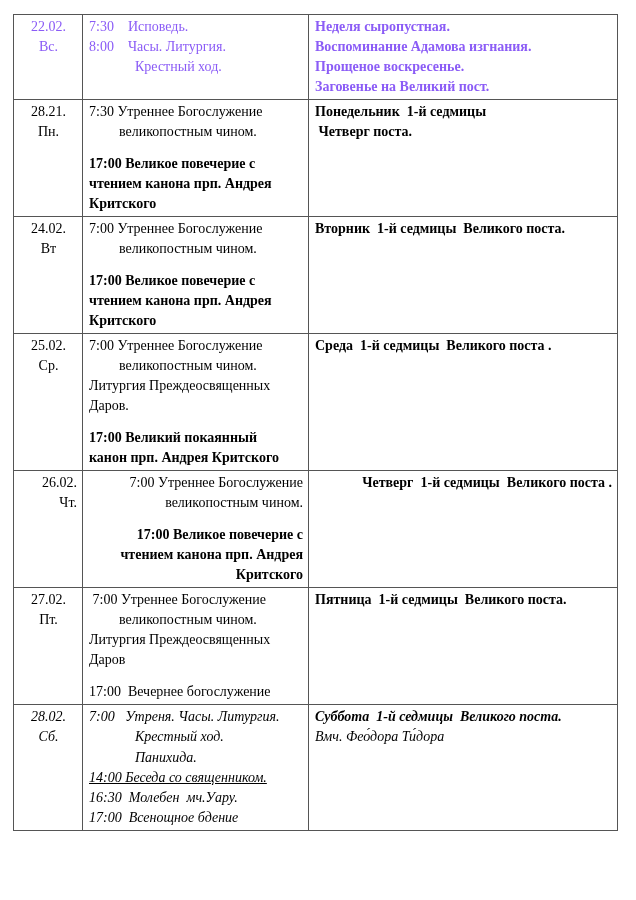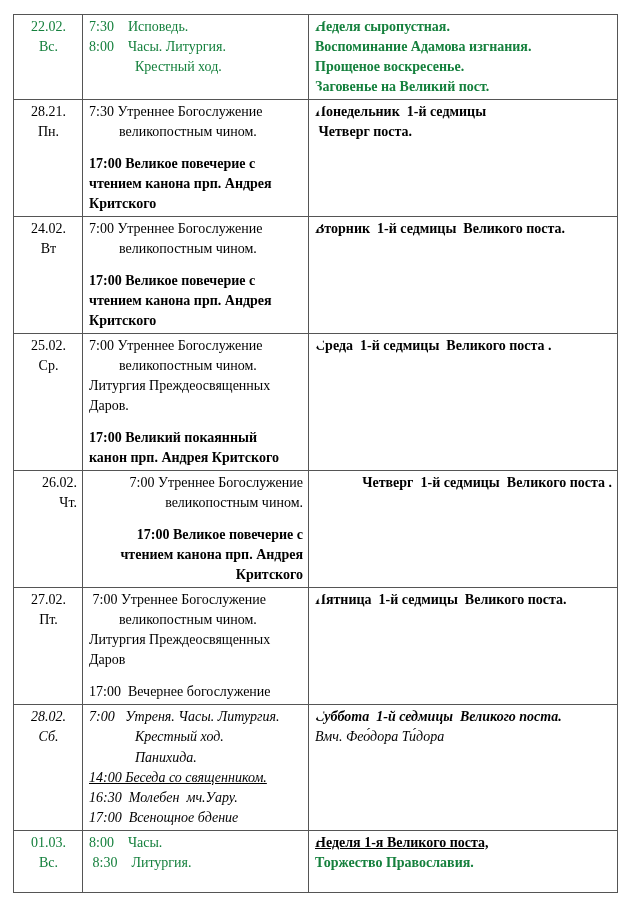--- a/index.html
+++ b/index.html
@@ -25,34 +25,34 @@
   }
   table.schedule td {
     border: 1px solid #555555;
     vertical-align: top;
     padding: 2px 5px 2px 6px;
     font-size: 14px;
     line-height: 1.43;
     overflow: hidden;
   }
   td.date-cell { text-align: center; padding-left: 2px; padding-right: 2px; }
-  td.notes-cell { padding-left: 8px; border-radius: 32px; }
+  td.notes-cell { padding-left: 8px; }
   
   tr:nth-child(1) td { height: 72px; }
   tr:nth-child(2) td { height: 105px; }
   tr:nth-child(3) td { height: 103px; }
   tr:nth-child(4) td { height: 122px; }
   tr:nth-child(5) td { height: 102px; text-align: right; }
   tr:nth-child(6) td { height: 104px; }
   tr:nth-child(7) td { height: 104px; font-style: italic; }
   tr:nth-child(8) td { height: 57px; }
 
   .line { white-space: pre-wrap; }
   .blank { height: 12px; }
-  .red { color: #15803d; }
+  .red { color: #8b5cf6; }
   .b { font-weight: bold; }
   .u { text-decoration: underline; }
   .ind1 { padding-left: 30px; }
   .ind2 { padding-left: 46px; }
 </style>
 </head>
 <body>
 
 <div class="page">
   <table class="schedule">
@@ -177,29 +177,15 @@
             <div class="line ind2">Панихида.</div>
             <div class="line u">14:00 Беседа со священником.</div>
             <div class="line">16:30  Молебен  мч.Уару.</div>
             <div class="line">17:00  Всенощное бдение</div>
           </td>
           <td class="notes-cell">
             <div class="line b">Суббота  1-й седмицы  Великого поста.</div>
             <div class="line">Вмч. Фео́дора Ти́дора</div>
           </td>
         </tr>
-        <tr>
-          <td class="date-cell red">
-            <div class="line">01.03.</div>
-            <div class="line">Вс.</div>
-          </td>
-          <td class="services-cell">
-            <div class="line red">8:00    Часы.</div>
-            <div class="line red"> 8:30    Литургия.</div>
-          </td>
-          <td class="notes-cell">
-            <div class="line b u">Неделя 1-я Великого поста,</div>
-            <div class="line red b">Торжество Православия.</div>
-          </td>
-        </tr>
       </tbody>
   </table>
 </div>
 
 </body></html>

